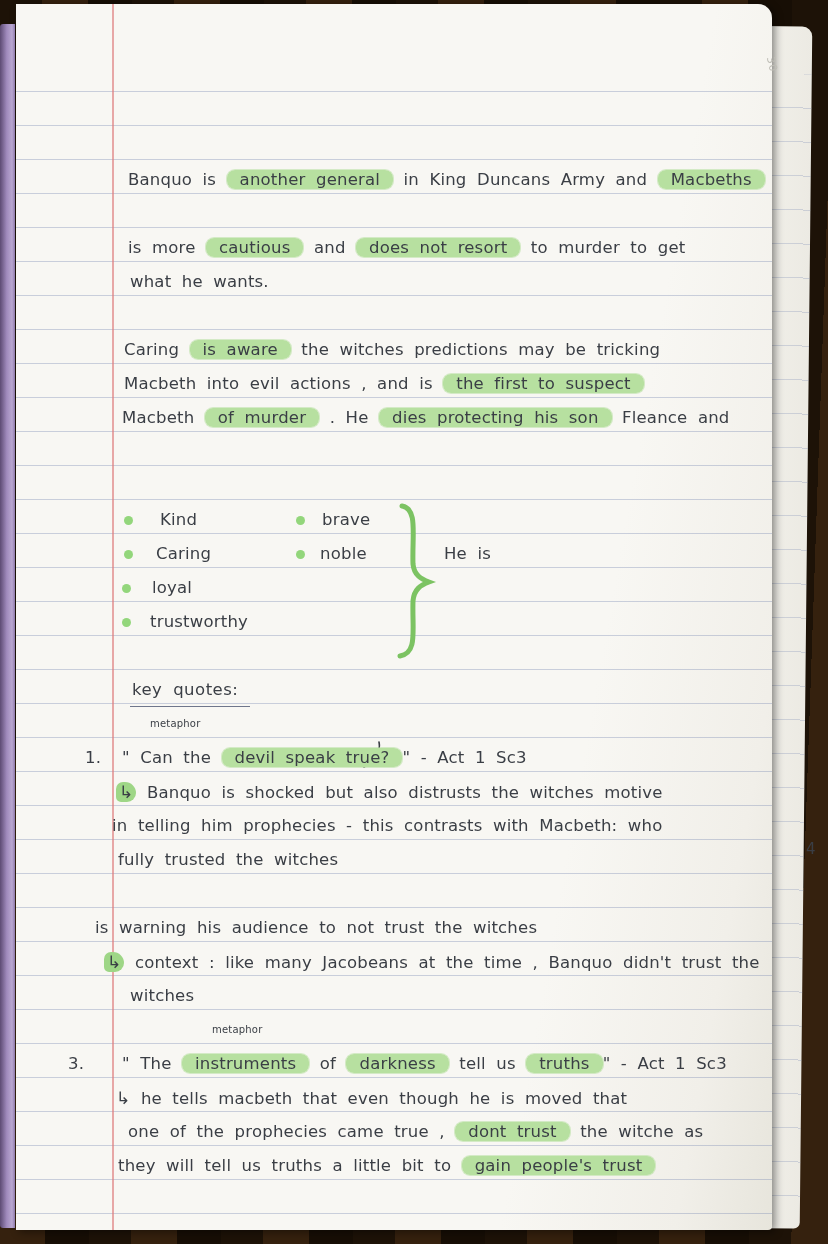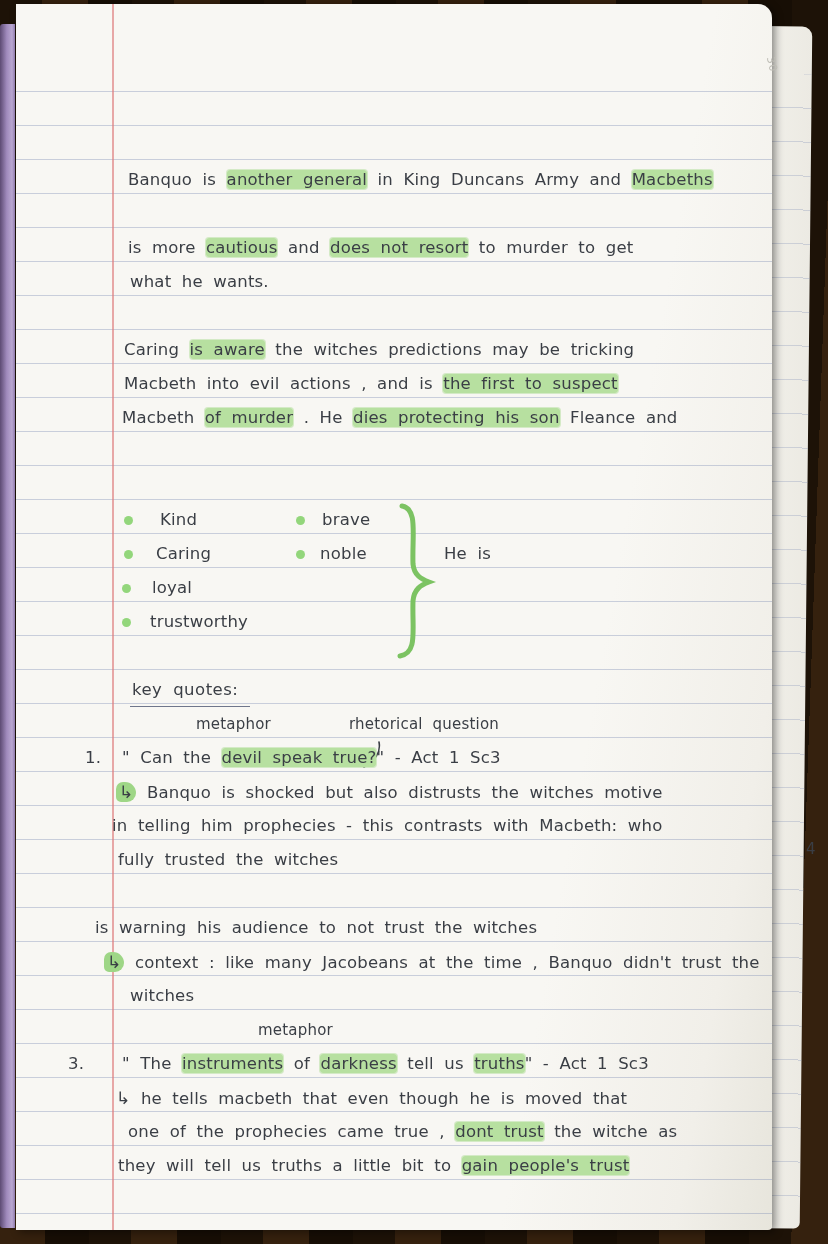--- a/index.html
+++ b/index.html
@@ -43,23 +43,23 @@
     position:absolute;height:30px;line-height:30px;white-space:nowrap;
     color:#3a3e45;font-size:16.5px;word-spacing:5px;letter-spacing:0.2px;
   }
   .title{
     font-size:19px;letter-spacing:0.6px;
     border-bottom:1.5px solid #8b90a2;padding:0 14px 0 2px;
   }
   .heading{
     border-bottom:1.6px solid #6f768b;padding:0 12px 1px 2px;letter-spacing:0.5px;
   }
-  .small{font-size:15px;margin-left:46px;}
+  .small{font-size:10px;}
   .qnum{font-size:16.5px;}
-  .hl{background:#b7e0a0;border-radius:3px;padding:0 0;box-shadow:0 0 0 1px rgba(183,224,160,0.55);}
+  .hl{background:#b7e0a0;border-radius:8px;padding:0 13px;box-shadow:0 0 0 1px rgba(183,224,160,0.55);}
   .mk{font-size:17px;}
   .mk-g{background:#9ed686;border-radius:7px 11px 9px 5px;padding:0 3px;}
   .dot{position:absolute;width:9px;height:9px;border-radius:50%;background:#93d67b;}
   .brace-svg,.arrow-svg{position:absolute;}
   .page-number{
     position:absolute;left:806px;top:840px;z-index:4;color:#3a3e45;
     font-size:15px;font-family:"DejaVu Sans",sans-serif;
   }
   .corner-mark{
     position:absolute;left:748px;top:54px;color:#bdbcb4;font-size:11px;
@@ -105,21 +105,20 @@
     <div class="tl" style="top:535px;left:304px">noble</div>
 
     <svg class="brace-svg" style="left:372px;top:498px" width="48" height="158" viewBox="0 0 48 158">
       <path d="M14,4 C30,7 24,32 25,62 C26,73 33,77 41,80 C33,83 26,87 25,99 C24,128 30,151 12,154" fill="none" stroke="#7cc362" stroke-width="5" stroke-linecap="round"></path>
     </svg>
     <div class="tl" style="top:535px;left:428px">He is</div>
 
     <div class="tl heading" style="top:671px;left:114px">key quotes:</div>
 
     <div class="tl small" style="top:705px;left:134px">metaphor</div>
-    <div class="tl small" style="top:705px;left:287px">rhetorical question</div>
     <svg class="arrow-svg" style="left:344px;top:736px" width="26" height="30" viewBox="0 0 26 30">
       <path d="M19,2 C21,12 15,21 4,27" fill="none" stroke="#3a3e45" stroke-width="1.6" stroke-linecap="round"></path>
     </svg>
 
     <div class="tl qnum" style="top:739px;left:69px">1.</div>
     <div class="tl" style="top:739px;left:106px"><span>" Can the </span><span class="hl">devil speak true?</span><span>" - Act 1 Sc3</span></div>
 
     <div class="tl" style="top:773px;left:100px"><span class="mk mk-g">↳</span><span>  Banquo is shocked but also distrusts the witches motive</span></div>
     <div class="tl" style="top:807px;left:96px"><span>in telling him prophecies - this contrasts with Macbeth: who</span></div>
     <div class="tl" style="top:841px;left:102px"><span>fully trusted the witches</span></div>

